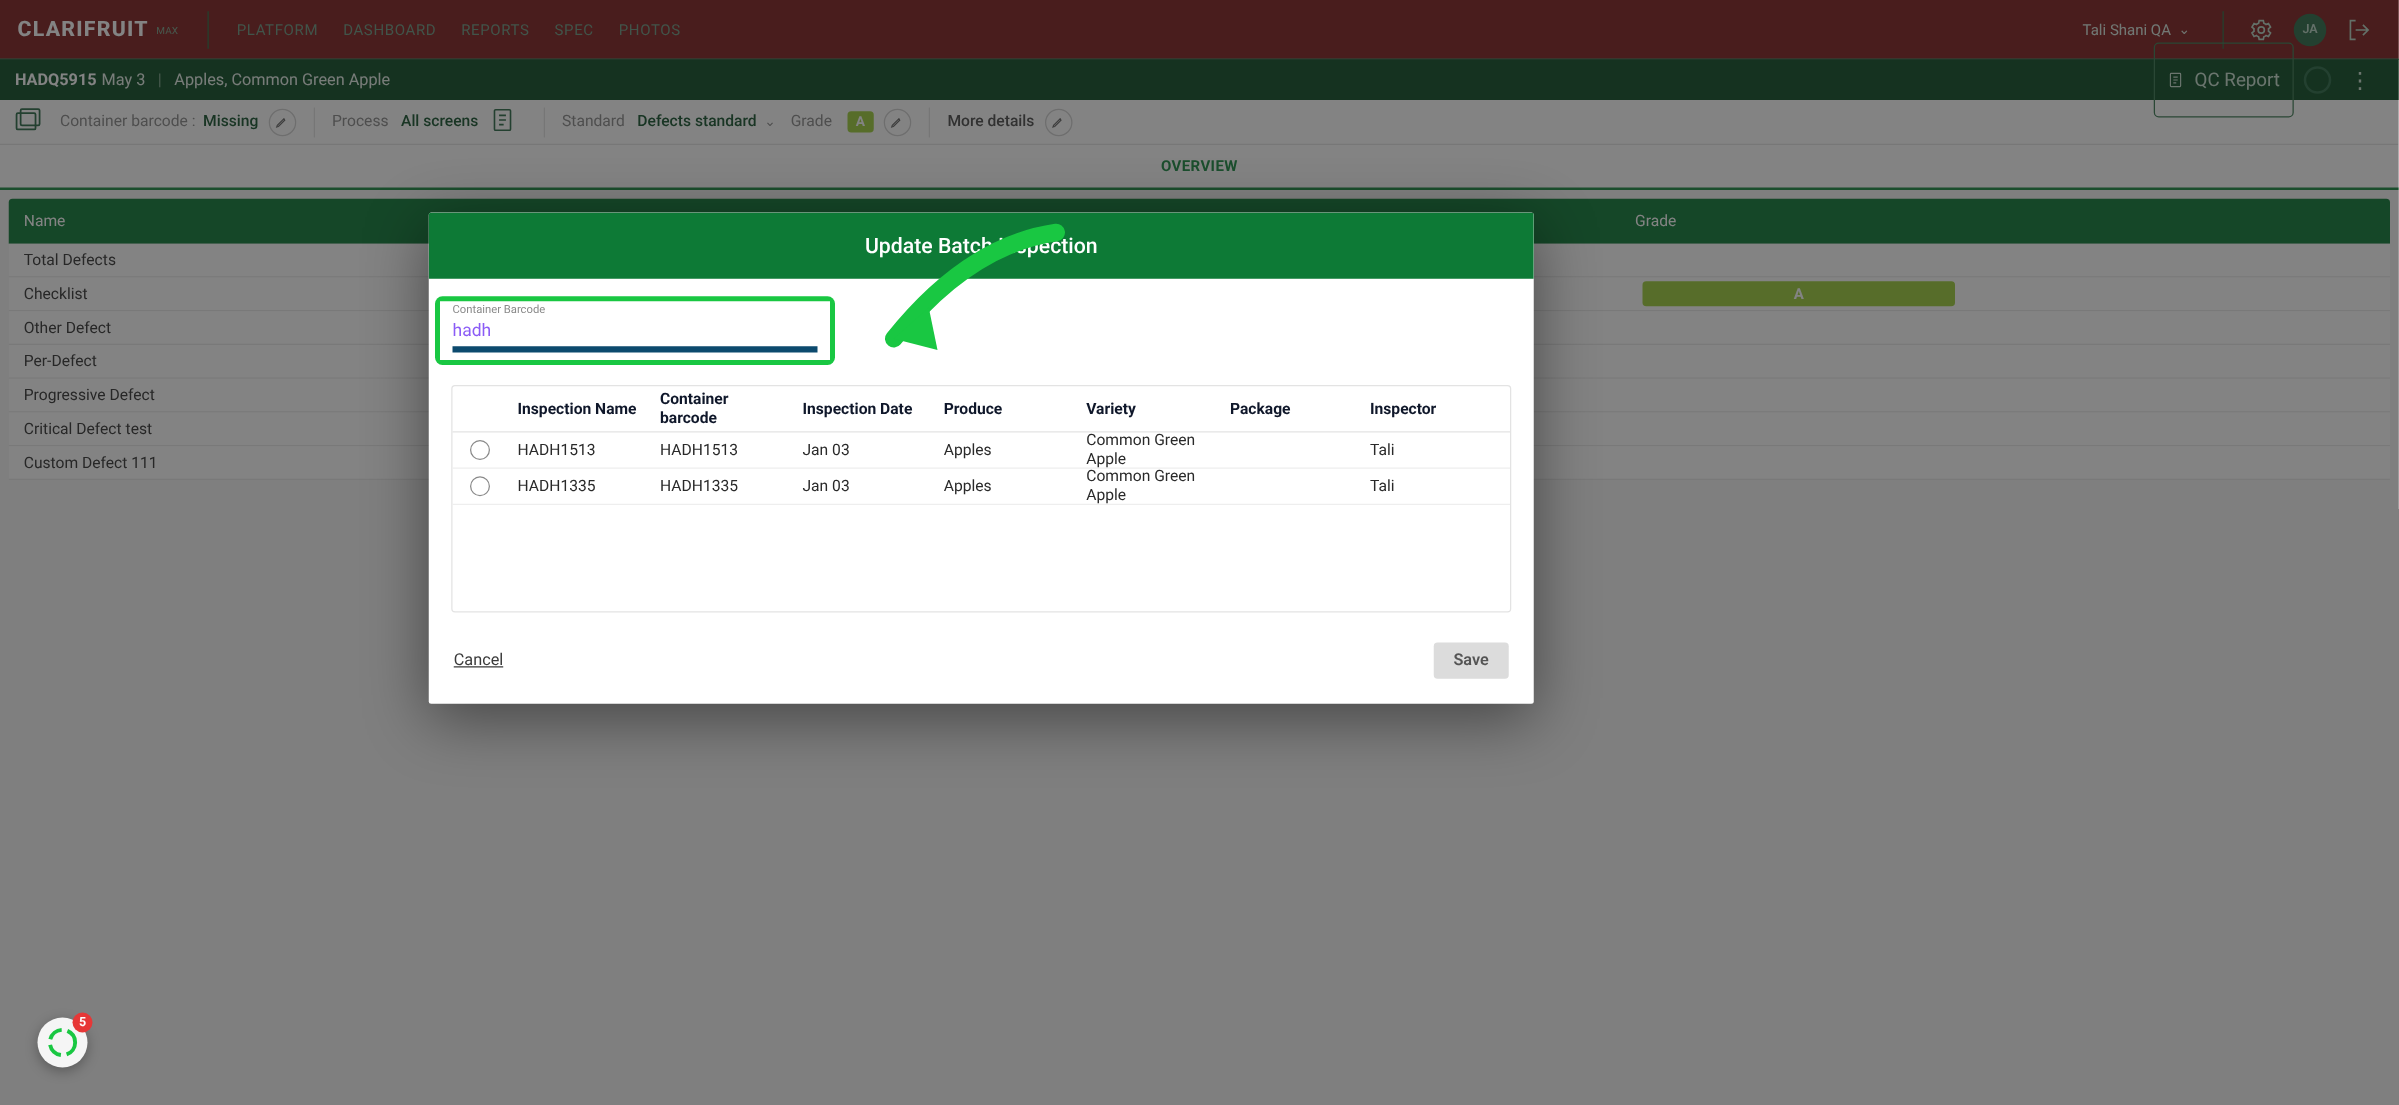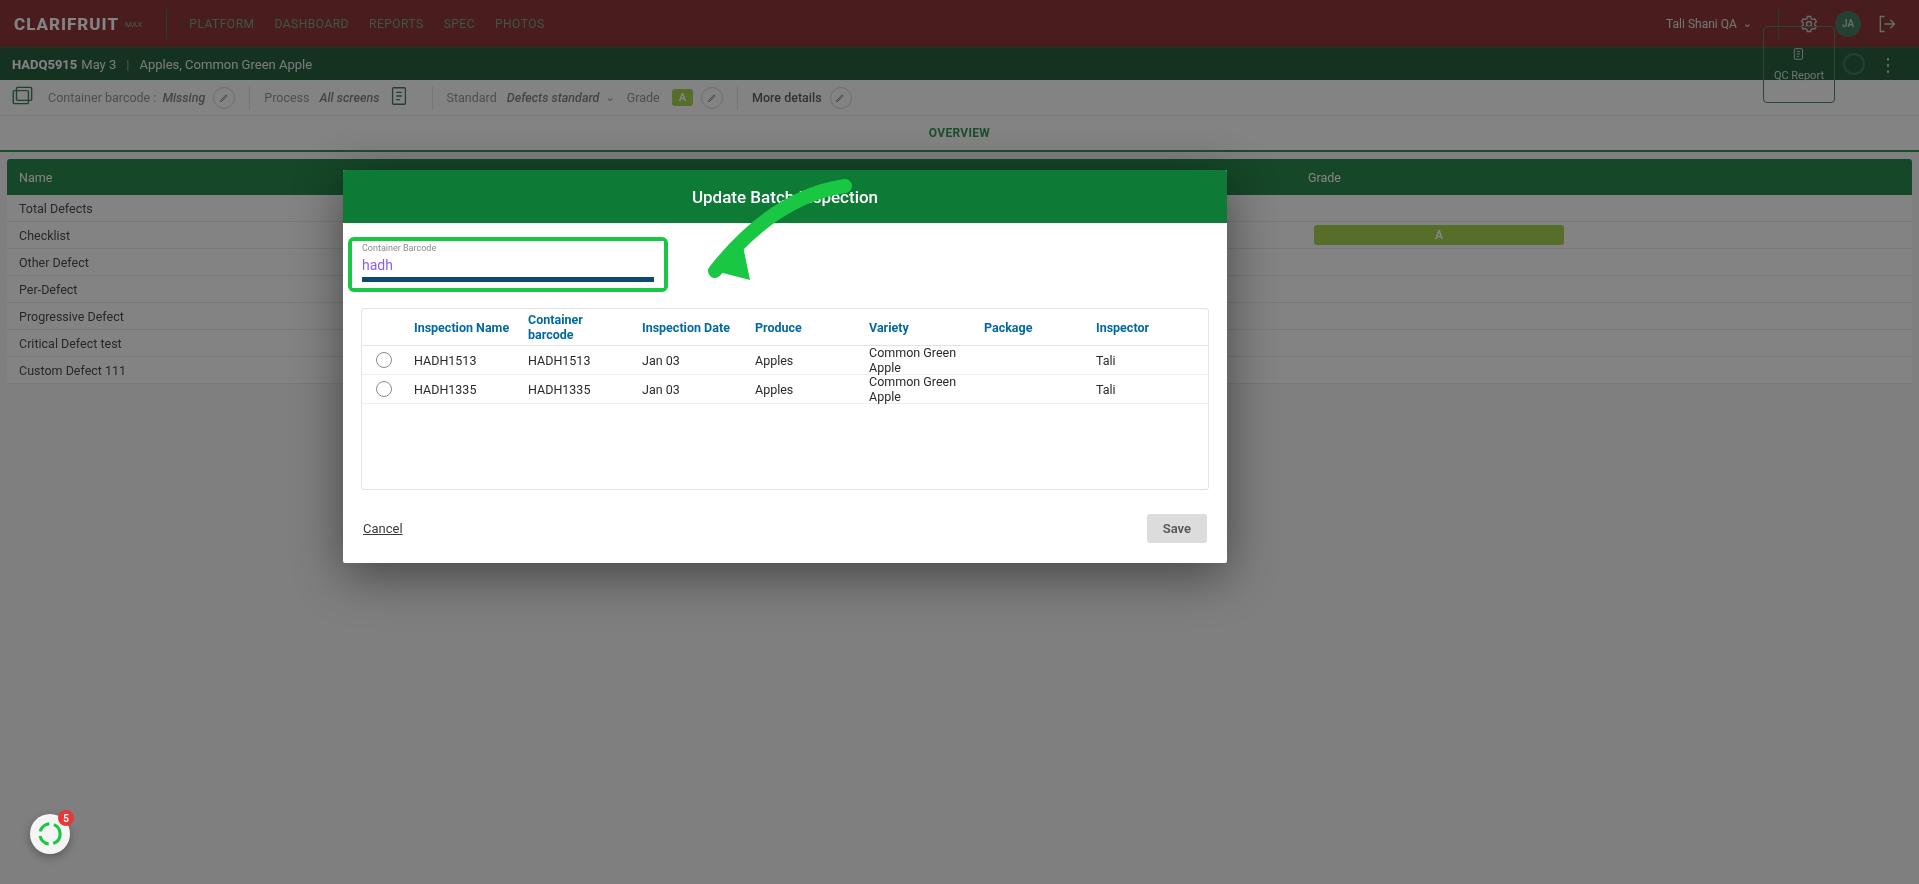--- a/index.html
+++ b/index.html
@@ -17,29 +17,29 @@
   .top-icon { width: 24px; height: 24px; margin: 0 6px; display: flex; align-items: center; justify-content: center; }
   .top-icon svg { width: 20px; height: 20px; stroke: #b8d4c3; fill: none; stroke-width: 1.6; }
   .avatar { width: 26px; height: 26px; border-radius: 50%; background:#2b6a47; color:#b9d6c5; font-size:10px; font-weight:600; display:flex; align-items:center; justify-content:center; margin: 0 8px; }
 
   
   .subheader { background: #0d4d25; border-top:1px solid #1e5a35; height: 33px; display:flex; align-items:center; padding: 0 12px; color:#fff; font-size:13px; }
   .crumb-id { font-weight:700; margin-right: 4px; }
   .crumb-date { color:#e6efe9; margin-right:10px; }
   .crumb-sep { color:#7aa088; margin-right:10px; }
   .crumb-prod { color:#e6efe9; }
-  .qcbox { display:flex; align-items:center; gap:8px; padding:20px 10px; border:1px solid #3b7a52; border-radius:4px; color:#c9e0d1; font-size:11px; margin-right:8px;flex-direction:column; }
+  .qcbox { display:flex; align-items:center; gap:8px; padding:20px 10px; border:1px solid #3b7a52; border-radius:4px; color:#c9e0d1; font-size:15px; margin-right:8px; }
   .menu-dots { color:#c9e0d1; font-size:18px; padding:0 10px; }
   .pill-blank { width:22px; height:22px; border-radius:50%; border:2px solid #2b6a47; margin-right:4px; }
 
   
   .filterbar { background:#fff; height:36px; border-bottom:1px solid #e5e5e5; display:flex; align-items:center; padding:0 10px; font-size:12.5px; color:#3a3a3a; }
   .stack-icon svg{ width:26px; height:26px; stroke:#2b6a47; fill:none; stroke-width:1.3; }
   .lbl { color:#8a8a8a; margin-right:6px; }
-  .val { color:#737373; font-weight:500;font-style:italic; }
+  .val { color:#14532d; font-weight:500; }
   .pencil { width:22px; height:22px; border-radius:50%; border:1px solid #d0d0d0; display:flex; align-items:center; justify-content:center; margin-left:8px; }
   .pencil svg { width:11px; height:11px; stroke:#666; fill:none; stroke-width:2; }
   .doc-icn svg { width:22px; height:22px; stroke:#2b6a47; fill:none; stroke-width:1.4; margin:0 8px; }
   .vsep { width:1px; height:24px; background:#e3e3e3; margin:0 14px; }
   .dd { color:#8a8a8a; font-size:11px; margin-left:6px; }
   .grade-pill { background:#9ecf3b; color:#fff; font-size:11px; font-weight:700; padding:2px 7px; border-radius:3px; margin-left:6px; }
   .more-link { color:#4a4a4a; font-weight:500; }
 
   
   .tabbar { height:36px; display:flex; align-items:center; justify-content:center; font-size:12px; font-weight:700; color:#1a8a42; letter-spacing:.3px; border-bottom:2px solid #1a8a42; background:#fff; }
@@ -57,21 +57,21 @@
 
   
   .modal { position:absolute; left:343px; top:170px; width:884px; background:#fff; border-radius:2px; box-shadow:0 12px 50px rgba(0,0,0,.45); overflow:hidden; }
   .modal-head { background:#0d7a36; color:#fff; height:53px; display:flex; align-items:center; justify-content:center; font-size:17px; font-weight:500; }
   .highlight-box { margin:14px 0 0 5px; width:320px; padding:4px; background:#19c742; border-radius:6px; }
   .fieldbox { background:#fff; padding:8px 10px 6px 10px; position:relative; }
   .field-lbl { color:#8a8a8a; font-size:9px; position:absolute; top:2px; left:10px; }
   .field-input { border:none; border-bottom:5px solid #0c4a6e; font-size:14px; padding:8px 0 4px 0; width:100%; outline:none; color:#8b5cf6; }
 
   .listbox { margin:16px 18px 0 18px; border:1px solid #e3e3e3; border-radius:3px; height:182px; }
-  .lh { display:flex; font-size:12.5px; font-weight:700; color:#0369a1; height:37px; align-items:center; border-bottom:1px solid #e3e3e3; }
+  .lh { display:flex; font-size:12.5px; font-weight:700; color:#0f172a; height:37px; align-items:center; border-bottom:1px solid #e3e3e3; }
   .lh .lc, .lr .lc { padding:0 8px; }
   .lc0{width:44px;text-align:center;} .lc1{width:114px;} .lc2{width:114px;} .lc3{width:113px;} .lc4{width:114px;} .lc5{width:115px;} .lc6{width:112px;} .lc7{width:100px;}
   .lr { display:flex; font-size:12.5px; color:#2a2a2a; height:29px; align-items:center; border-bottom:1px solid #eee; }
   .radio { width:16px; height:16px; border:1.5px solid #8a8a8a; border-radius:50%; margin:0 auto; }
 
   .modal-foot { display:flex; align-items:center; padding:24px 20px 20px 20px; }
   .cancel { color:#3a3a3a; text-decoration:underline; font-size:13px; cursor:pointer; }
   .save-btn { margin-left:auto; background:#dcdcdc; color:#555; font-size:13px; font-weight:600; padding:7px 16px; border-radius:3px; border:none; }
 
   

